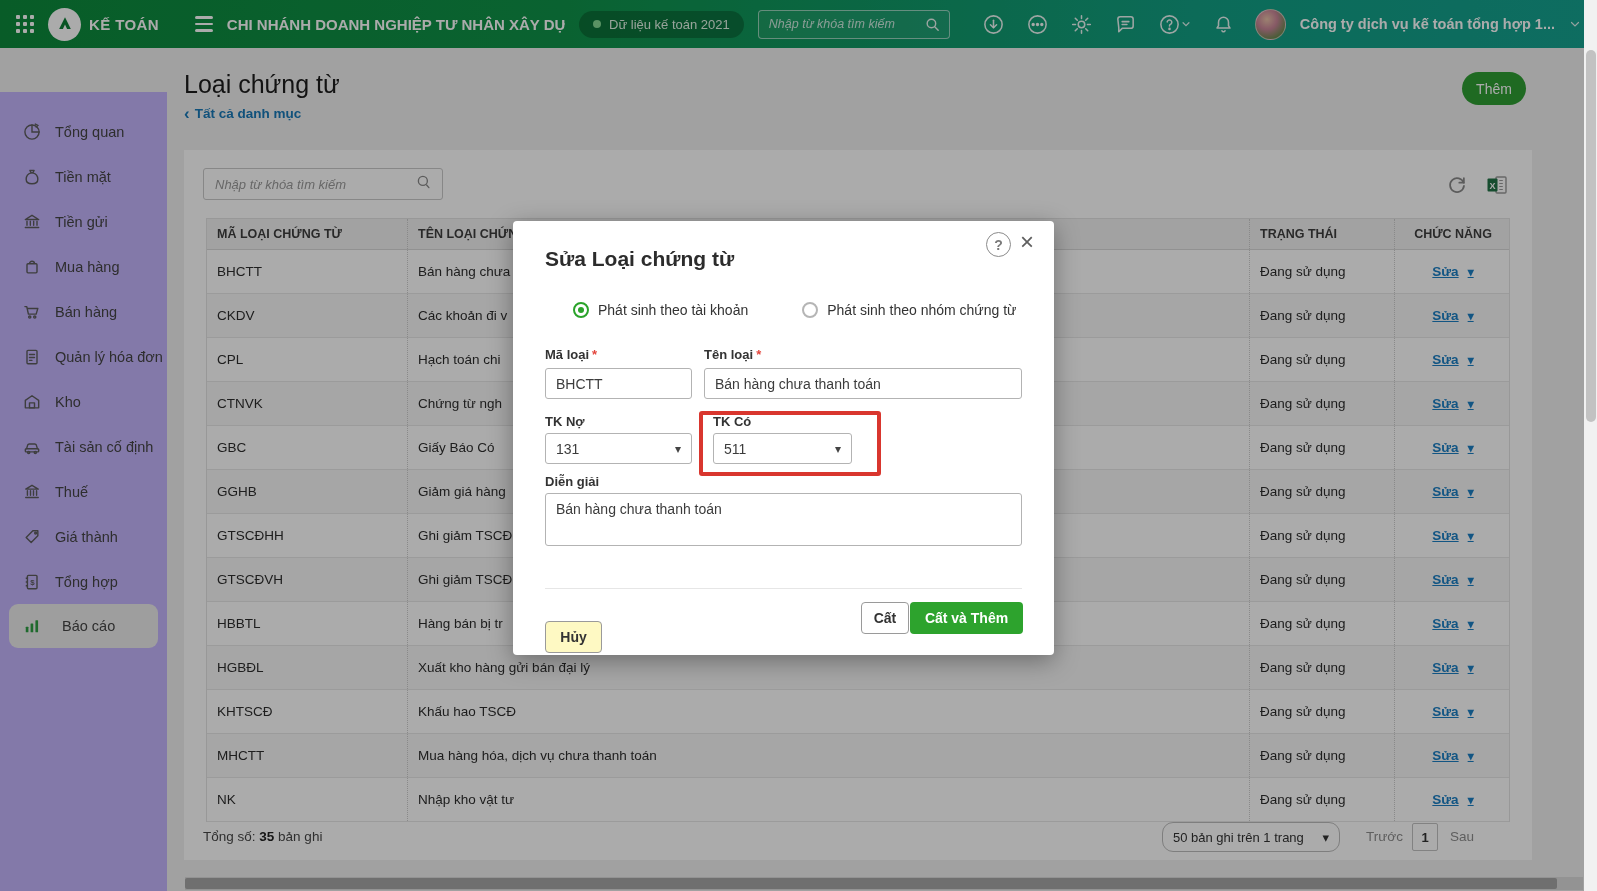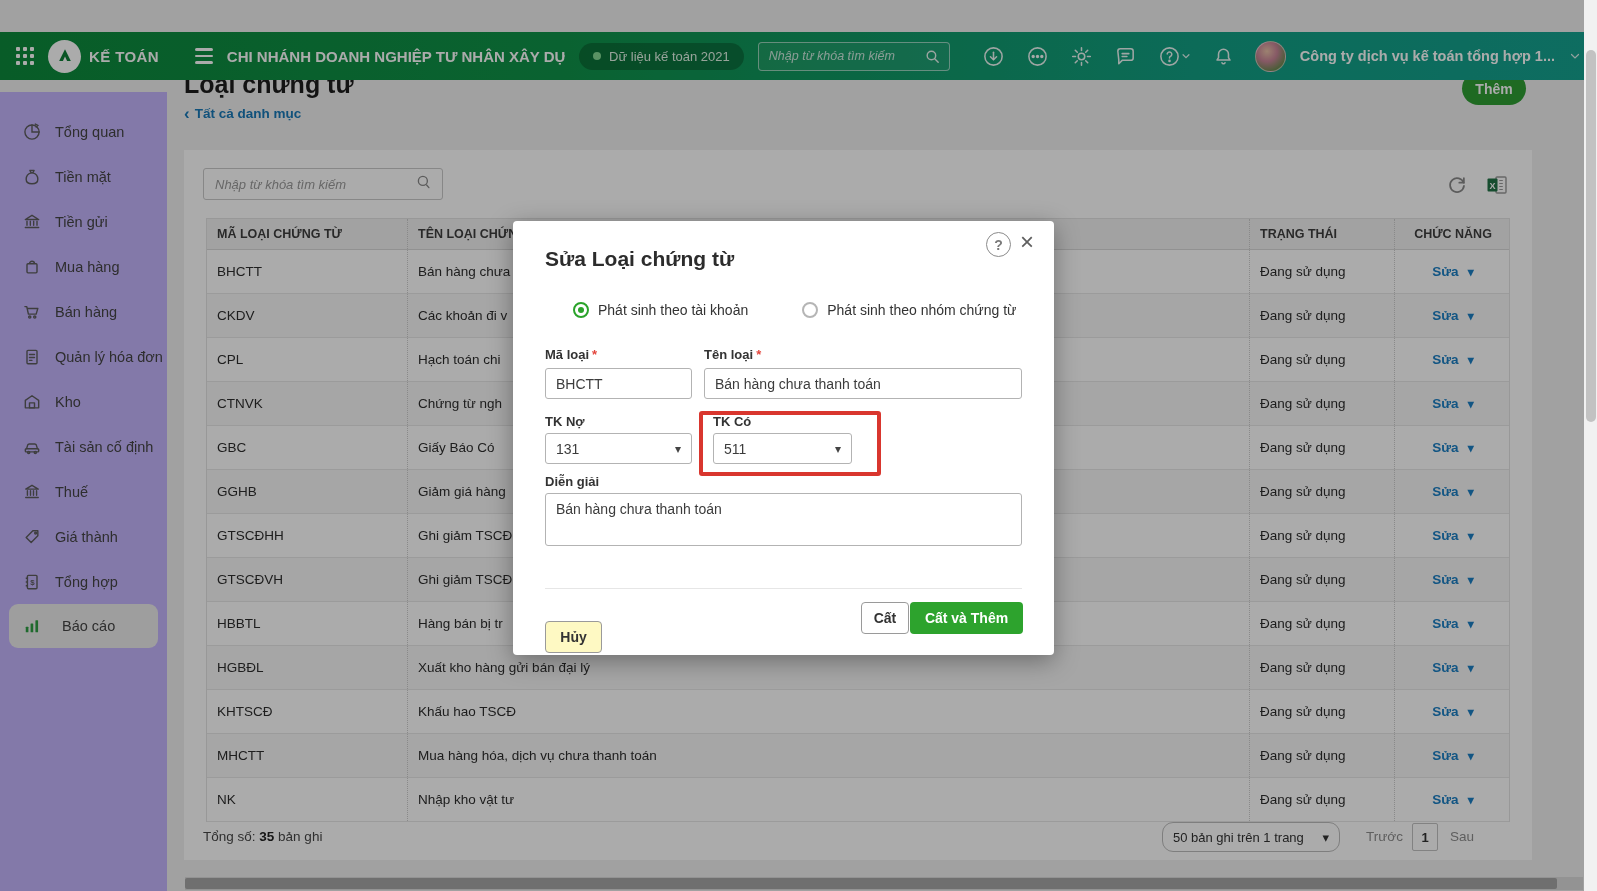--- a/index.html
+++ b/index.html
@@ -1,21 +1,21 @@
 <!DOCTYPE html>
 <html><head>
 <meta charset="utf-8">
 <style>
   html,body{margin:0;padding:0;background:#555;}
   .stage{position:relative;width:1597px;height:891px;overflow:hidden;background:#f0f0f0;
          font-family:"Liberation Sans",sans-serif;-webkit-font-smoothing:antialiased;}
   
   .hdr{position:absolute;left:0;top:0;width:1597px;height:48px;z-index:20;
        background:linear-gradient(90deg,#0d8a3c 0%,#0f9349 35%,#12a084 75%,#15a391 100%);
-       display:flex;align-items:center;gap:14px;padding:0 16px;box-sizing:border-box;color:#fff;margin-top:32px;}
+       display:flex;align-items:center;gap:14px;padding:0 16px;box-sizing:border-box;color:#fff;}
   .grid-ic{display:grid;grid-template-columns:repeat(3,4px);grid-gap:3px;cursor:pointer;}
   .grid-ic i{width:4px;height:4px;background:#fff;border-radius:1px;}
   .logo-wrap{display:flex;align-items:center;gap:8px;}
   .logo-circle{width:33px;height:33px;border-radius:50%;background:#fff;display:flex;align-items:center;justify-content:center;}
   .app-name{font-size:15px;font-weight:700;letter-spacing:.4px;white-space:nowrap;}
   .burger{width:20px;display:flex;flex-direction:column;gap:4px;margin-left:22px;cursor:pointer;}
   .burger i{height:2.4px;background:#fff;border-radius:2px;}
   .org-title{font-size:15px;font-weight:700;white-space:nowrap;max-width:345px;overflow:hidden;}
   .badge{display:flex;align-items:center;gap:8px;background:rgba(6,61,27,.38);border-radius:15px;
          padding:6px 14px;font-size:13px;color:#e2f3e6;white-space:nowrap;cursor:pointer;}
@@ -35,44 +35,44 @@
   .sidebar{position:absolute;left:0;top:48px;width:167px;height:843px;background:#c4b5fd;z-index:5;margin-top:44px;}
   .side-list{padding-top:17px;}
   .side-item{display:flex;align-items:center;gap:13px;height:45px;padding-left:22px;cursor:pointer;
              color:#454545;font-size:14.5px;}
   .side-item .sicon{color:#5d5d5d;display:flex;width:20px;justify-content:center;}
   .side-item.active{background:#ececec;border-radius:9px;margin:0 9px;padding-left:13px;height:44px;gap:20px;}
   .side-foot{position:absolute;left:26px;bottom:10px;display:flex;align-items:flex-end;gap:14px;}
   .up-circle{width:31px;height:31px;border-radius:50%;background:#2ba5dd;display:flex;align-items:center;
              justify-content:center;cursor:pointer;position:relative;top:6px;}
   
-  .page-title{position:absolute;left:184px;top:70px;font-size:25px;font-weight:700;color:#1d1d1d;}
+  .page-title{position:absolute;left:184px;top:70px;font-size:25px;font-weight:400;color:#1d1d1d;}
   .breadcrumb{position:absolute;left:184px;top:106px;display:flex;align-items:center;gap:5px;cursor:pointer;
               color:#1879b8;font-size:13.5px;font-weight:700;}
   .breadcrumb .chev{font-size:17px;line-height:13px;font-weight:700;}
   .btn-them{position:absolute;left:1462px;top:72px;width:64px;height:33px;border-radius:17px;background:#2f9e33;
-            color:#fff;font-weight:700;font-size:14px;display:flex;align-items:center;justify-content:center;cursor:pointer;}
+            color:#fff;font-weight:400;font-size:14px;display:flex;align-items:center;justify-content:center;cursor:pointer;}
   .card{position:absolute;left:184px;top:150px;width:1348px;height:710px;background:#fff;}
   .card-search{position:absolute;left:19px;top:18px;width:240px;height:32px;border:1px solid #c9c9c9;border-radius:3px;
                display:flex;align-items:center;padding:0 9px;box-sizing:border-box;background:#fff;}
   .card-search input{flex:1;border:0;outline:none;font-size:13px;font-style:italic;color:#333;min-width:0;
                      font-family:"Liberation Sans",sans-serif;}
   .card-search input::placeholder{color:#9a9a9a;}
   .tool-refresh{position:absolute;left:1262px;top:24px;color:#8a8a8a;cursor:pointer;}
   .tool-excel{position:absolute;left:1301px;top:23px;cursor:pointer;}
   .table{position:absolute;left:22px;top:68px;width:1304px;border:1px solid #e3e3e3;border-bottom:0;box-sizing:border-box;}
   .thead,.trow{display:grid;grid-template-columns:200px 842px 145px 117px;}
   .thead{height:30px;background:#f2f2f2;border-bottom:1px solid #d9d9d9;}
   .th{font-size:12.5px;font-weight:700;color:#3e3e3e;line-height:30px;padding-left:10px;white-space:nowrap;overflow:hidden;}
   .th.c,.td.c{border-left:1px dotted #cdcdcd;}
   .th.center{text-align:center;padding-left:0;}
   .trow{height:43px;border-bottom:1px solid #e7e7e7;font-size:13.5px;color:#2e2e2e;background:#fff;}
   .trow:nth-child(odd){background:#f8f8f8;}
   .td{display:flex;align-items:center;padding-left:10px;white-space:nowrap;overflow:hidden;}
-  .td.action{justify-content:center;padding-left:0;gap:9px;color:#1b7fc4;font-weight:700;cursor:pointer;}
+  .td.action{justify-content:center;padding-left:0;gap:9px;color:#1b7fc4;font-weight:700;cursor:pointer;text-decoration:underline;}
   .td.action .caret{font-size:12px;}
   .total{position:absolute;left:19px;top:679px;font-size:13.5px;color:#474747;}
   .total b{color:#222;}
   .page-size{position:absolute;left:978px;top:672px;width:178px;height:30px;border:1px solid #bdbdbd;border-radius:11px;
              background:#fff;display:flex;align-items:center;justify-content:space-between;padding:0 10px;
              box-sizing:border-box;font-size:13px;color:#333;cursor:pointer;}
   .pg-prev{position:absolute;left:1182px;top:679px;font-size:13.5px;color:#8e8e8e;cursor:pointer;}
   .pg-box{position:absolute;left:1228px;top:673px;width:24px;height:26px;border:1px solid #c2c2c2;border-radius:2px;
           background:#fff;display:flex;align-items:center;justify-content:center;font-size:13px;font-weight:700;color:#333;}
   .pg-next{position:absolute;left:1266px;top:679px;font-size:13.5px;color:#8e8e8e;cursor:pointer;}

